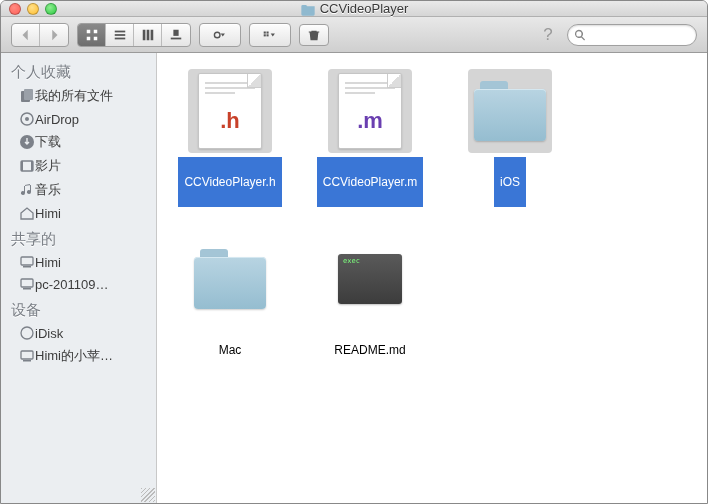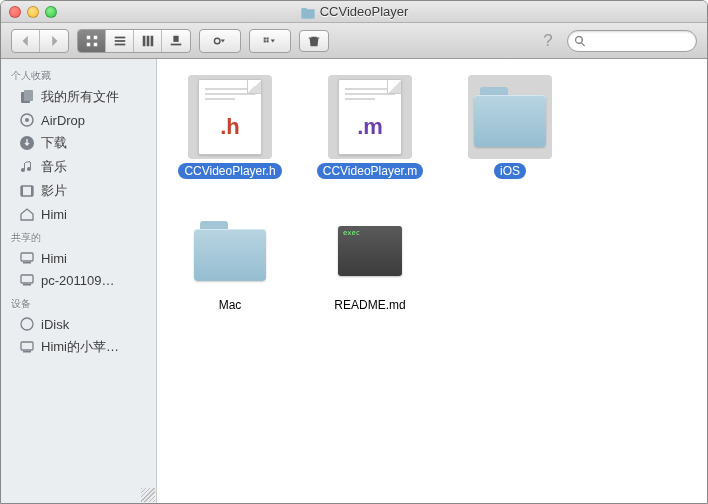--- a/index.html
+++ b/index.html
@@ -1,18 +1,18 @@
 <!DOCTYPE html>
 <html><head>
 <meta charset="utf-8">
 <style>
   * { box-sizing: border-box; }
   body { margin: 0; font-family: "Lucida Grande", "Helvetica Neue", sans-serif; font-size: 11px; background: #fff; }
   .window { width: 708px; height: 504px; border: 1px solid #888; border-radius: 6px 6px 0 0; overflow: hidden; display: flex; flex-direction: column; background: #ededed; }
-  .titlebar { height: 22px; background: linear-gradient(#eaeaea, #d5d5d5); border-bottom: 1px solid #b0b0b0; display: flex; align-items: center; position: relative; }
+  .titlebar { height: 16px; background: linear-gradient(#eaeaea, #d5d5d5); border-bottom: 1px solid #b0b0b0; display: flex; align-items: center; position: relative; }
   .traffic { display: flex; gap: 6px; margin-left: 8px; }
   .tl { width: 12px; height: 12px; border-radius: 50%; border: 1px solid rgba(0,0,0,0.25); }
   .tl.r { background: radial-gradient(circle at 40% 35%, #ff8b82, #ff5f57); }
   .tl.y { background: radial-gradient(circle at 40% 35%, #ffe08a, #ffbd2e); }
   .tl.g { background: radial-gradient(circle at 40% 35%, #90ee90, #28c940); }
   .title { position: absolute; left: 0; right: 0; text-align: center; font-size: 13px; color: #3a3a3a; display: flex; align-items: center; justify-content: center; gap: 4px; text-shadow: 0 1px 0 #fff; }
   .title svg { width: 16px; height: 14px; }
   .toolbar { height: 36px; background: linear-gradient(#e8e8e8, #cfcfcf); border-bottom: 1px solid #9a9a9a; display: flex; align-items: center; padding: 0 10px; gap: 8px; }
   .seg { display: inline-flex; border: 1px solid #a0a0a0; border-radius: 4px; overflow: hidden; background: linear-gradient(#fdfdfd, #e5e5e5); box-shadow: 0 1px 0 #fff inset; }
   .seg .btn { width: 28px; height: 22px; display: flex; align-items: center; justify-content: center; border-right: 1px solid #bbb; }
@@ -23,30 +23,30 @@
   .seg .btn.active svg { fill: #fff; }
   .single { border: 1px solid #a0a0a0; border-radius: 4px; width: 30px; height: 22px; display: flex; align-items: center; justify-content: center; background: linear-gradient(#fdfdfd, #e5e5e5); }
   .single svg { width: 14px; height: 14px; fill: #555; }
   .spacer { flex: 1; }
   .help { width: 22px; height: 22px; border-radius: 50%; color: #9a9a9a; text-align: center; font-size: 17px; line-height: 22px; }
   .search { display: flex; align-items: center; gap: 4px; background: #fff; border: 1px solid #a0a0a0; border-radius: 11px; height: 22px; width: 130px; padding: 0 6px; box-shadow: inset 0 1px 2px rgba(0,0,0,0.15); }
   .search svg { width: 12px; height: 12px; fill: #888; }
   .search input { border: none; outline: none; font-size: 11px; width: 100px; background: transparent; }
   .body { flex: 1; display: flex; overflow: hidden; background: #fff; }
   .sidebar { width: 156px; background: #ebeef1; border-right: 1px solid #c8c8c8; overflow-y: auto; padding: 4px 0 4px 0; }
-  .shead { font-size: 10px; color: #7a7f86; padding: 6px 8px 2px 10px; text-shadow: 0 1px 0 #fff; }
-  .sitem { display: flex; align-items: center; gap: 6px; padding: 3px 8px 3px 18px; color: #3c3c3c; font-size: 13px; white-space: nowrap; overflow: hidden; text-overflow: ellipsis; }
+  .shead { font-size: 15px; color: #7a7f86; padding: 6px 8px 2px 10px; text-shadow: 0 1px 0 #fff; }
+  .sitem { display: flex; align-items: center; padding: 3px 8px 3px 18px; color: #3c3c3c; font-size: 13px; white-space: nowrap; overflow: hidden; text-overflow: ellipsis; }
   .sitem .sicon { width: 16px; height: 16px; display: flex; align-items: center; justify-content: center; }
   .sitem .sicon svg { width: 16px; height: 16px; fill: #7c8189; }
   .content { flex: 1; overflow: auto; padding: 16px 18px; }
   .grid { display: flex; flex-wrap: wrap; gap: 30px 30px; align-content: flex-start; }
   .item { width: 110px; display: flex; flex-direction: column; align-items: center; gap: 4px; }
   .iconwrap { width: 84px; height: 84px; display: flex; align-items: center; justify-content: center; border-radius: 4px; }
   .iconwrap.selected { background: #d5d5d5; }
-  .label { font-size: 12px; padding: 1px 6px; border-radius: 8px; text-align: left; max-width: 110px; white-space: nowrap; overflow: hidden; text-overflow: ellipsis; }
+  .label { font-size: 12px; padding: 18px 6px; border-radius: 0; text-align: left; max-width: 110px; white-space: nowrap; overflow: hidden; text-overflow: ellipsis; }
   .label.selected { background: #3a76d6; color: #fff; }
   .fileicon { width: 64px; height: 76px; background: #fff; border: 1px solid #c5c5c5; border-radius: 2px; position: relative; box-shadow: 0 1px 2px rgba(0,0,0,0.15); overflow: hidden; }
   .fileicon .corner { position: absolute; top: 0; right: 0; width: 14px; height: 14px; background: linear-gradient(135deg, #fff 50%, #ddd 50%); border-left: 1px solid #ccc; border-bottom: 1px solid #ccc; }
   .fileicon .lines { position: absolute; top: 8px; left: 6px; right: 6px; }
   .fileicon .lines div { height: 2px; background: #d8d8d8; margin-bottom: 3px; }
   .fileicon .ext { position: absolute; bottom: 14px; width: 100%; text-align: center; font-size: 22px; font-weight: bold; }
   .ext.h { color: #c8412a; }
   .ext.m { color: #6a3fb0; }
   .foldericon { width: 72px; height: 60px; position: relative; }
   .foldericon .tab { position: absolute; top: 0; left: 6px; width: 28px; height: 12px; background: #a4c5d6; border-radius: 3px 3px 0 0; }
@@ -176,34 +176,34 @@
             <svg viewBox="0 0 16 16">
               <circle cx="8" cy="8" r="7"></circle>
               <path d="M8 4v5m-2-1 2 2 2-2" stroke="#ebeef1" stroke-width="1.4" fill="none"></path>
             </svg>
           </span>
           <span>下载</span>
         </div>
       <div class="sitem">
           <span class="sicon">
             <svg viewBox="0 0 16 16">
-              <path d="M6 3v8a2 2 0 1 1-1-1.7V4l7-1v7a2 2 0 1 1-1-1.7V2z"></path>
-            </svg>
-          </span>
-          <span>音乐</span>
-        </div>
-      <div class="sitem">
-          <span class="sicon">
-            <svg viewBox="0 0 16 16">
               <rect x="2" y="3" width="12" height="10" rx="1" fill="none" stroke="#7c8189" stroke-width="1.3"></rect>
               <rect x="2" y="3" width="2" height="10"></rect>
               <rect x="12" y="3" width="2" height="10"></rect>
             </svg>
           </span>
           <span>影片</span>
+        </div>
+      <div class="sitem">
+          <span class="sicon">
+            <svg viewBox="0 0 16 16">
+              <path d="M6 3v8a2 2 0 1 1-1-1.7V4l7-1v7a2 2 0 1 1-1-1.7V2z"></path>
+            </svg>
+          </span>
+          <span>音乐</span>
         </div>
       <div class="sitem">
           <span class="sicon">
             <svg viewBox="0 0 16 16">
               <path d="M2 8l6-5 6 5v6H2z" fill="none" stroke="#7c8189" stroke-width="1.3"></path>
             </svg>
           </span>
           <span>Himi</span>
         </div>
 

